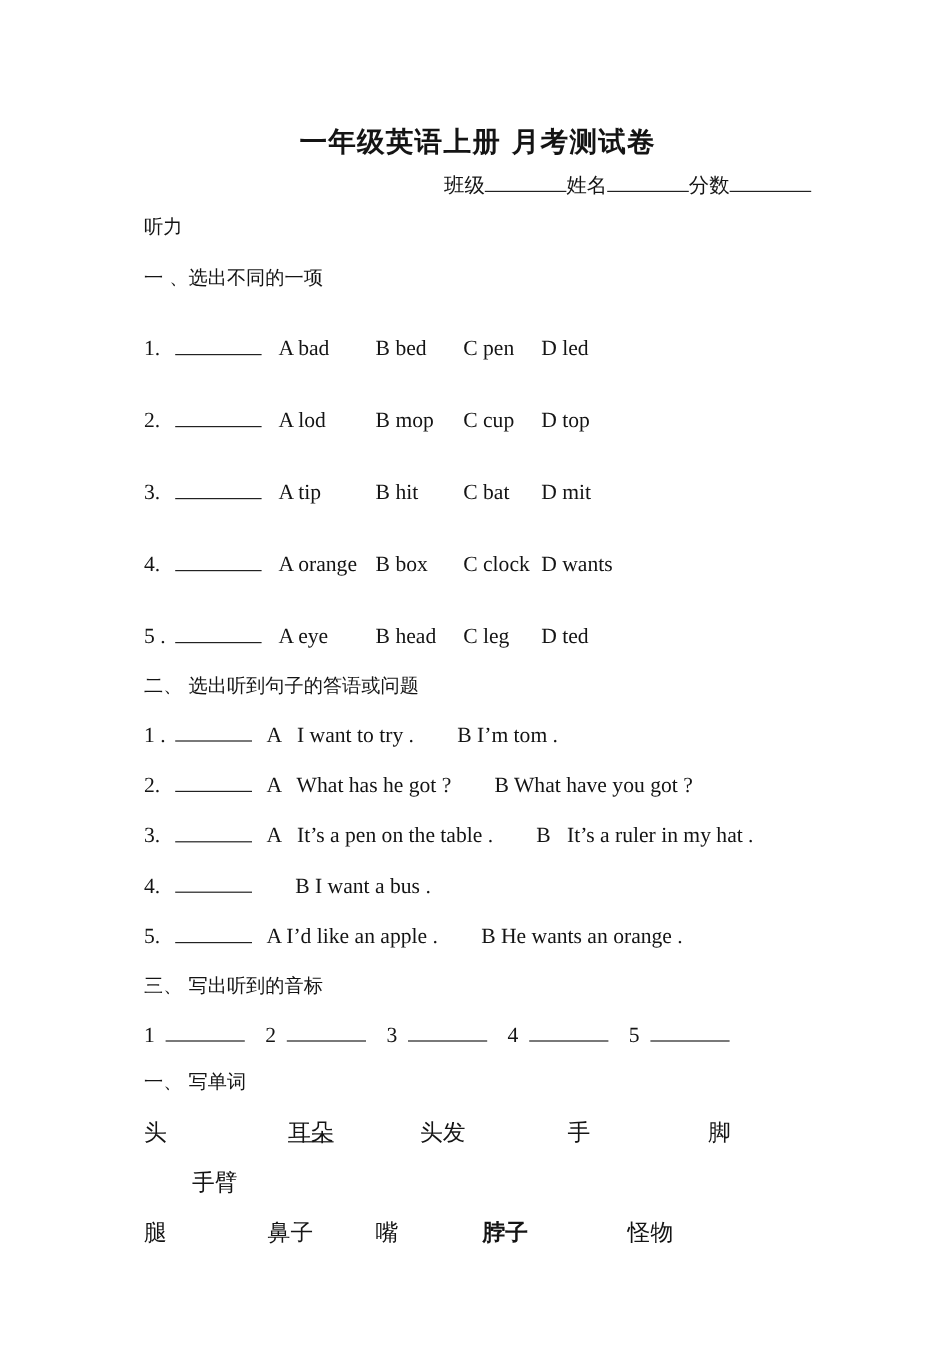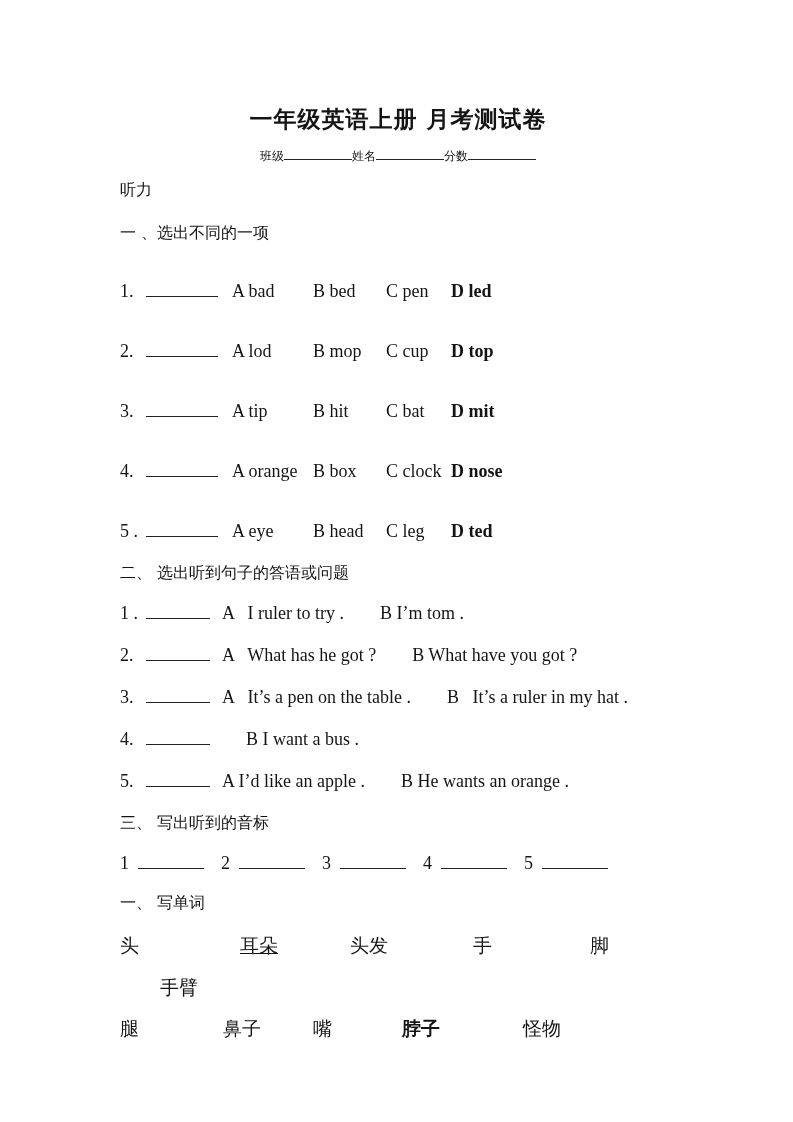--- a/index.html
+++ b/index.html
@@ -23,22 +23,22 @@
   .title {
     text-align: center;
     font-family: "DejaVu Sans", "Liberation Sans", sans-serif;
     font-weight: 700;
     font-size: 23px;
     line-height: 32px;
     margin-bottom: 8px;
     letter-spacing: 1px;
   }
   .meta-line {
-    text-align: center;
-    font-size: 12px;
+    text-align: right;
+    font-size: 17px;
     line-height: 22px;
     margin-bottom: 10px;
     white-space: pre;
   }
   .meta-line .label { font-family: "Liberation Serif", "DejaVu Serif", serif; }
   .blank {
     display: inline-block;
     border-bottom: 1.4px solid #222222;
     height: 16px;
     vertical-align: baseline;
@@ -61,21 +61,21 @@
     align-items: baseline;
     line-height: 26px;
     margin-bottom: 16px;
     white-space: pre;
   }
   .num { display: inline-block; width: 26px; flex: none; }
   
   .s1-a { display: inline-block; margin-left: 14px; width: 81px; flex: none; margin-top: 18px; }
   .s1-b { display: inline-block; width: 73px; flex: none; }
   .s1-c { display: inline-block; width: 65px; flex: none; }
-  .s1-d { display: inline-block; flex: none; font-weight: bold; }
+  .s1-d { display: inline-block; flex: none; }
   
   .s2-a { display: inline-block; margin-left: 12px; flex: none; }
   .s2-b { display: inline-block; margin-left: 36px; flex: none; }
   
   .s3-row {
     display: flex;
     align-items: baseline;
     line-height: 26px;
     margin-bottom: 14px;
   }
@@ -117,30 +117,30 @@
   <div class="row">
     <span class="num">1.</span><span class="blank b72"></span><span class="s1-a">A bad</span><span class="s1-b">B bed</span><span class="s1-c">C pen</span><span class="s1-d">D led</span>
   </div>
   <div class="row">
     <span class="num">2.</span><span class="blank b72"></span><span class="s1-a">A lod</span><span class="s1-b">B mop</span><span class="s1-c">C cup</span><span class="s1-d">D top</span>
   </div>
   <div class="row">
     <span class="num">3.</span><span class="blank b72"></span><span class="s1-a">A tip</span><span class="s1-b">B hit</span><span class="s1-c">C bat</span><span class="s1-d">D mit</span>
   </div>
   <div class="row">
-    <span class="num">4.</span><span class="blank b72"></span><span class="s1-a">A orange</span><span class="s1-b">B box</span><span class="s1-c">C clock</span><span class="s1-d">D nose</span>
+    <span class="num">4.</span><span class="blank b72"></span><span class="s1-a">A orange</span><span class="s1-b">B box</span><span class="s1-c">C clock</span><span class="s1-d">D wants</span>
   </div>
   <div class="row">
     <span class="num">5 .</span><span class="blank b72"></span><span class="s1-a">A eye</span><span class="s1-b">B head</span><span class="s1-c">C leg</span><span class="s1-d">D ted</span>
   </div>
 
   <div class="cn-head mb14">二、 选出听到句子的答语或问题</div>
 
   <div class="row">
-    <span class="num">1 .</span><span class="blank b64"></span><span class="s2-a">A   I ruler to try .</span><span class="s2-b">B I’m tom .</span>
+    <span class="num">1 .</span><span class="blank b64"></span><span class="s2-a">A   I want to try .</span><span class="s2-b">B I’m tom .</span>
   </div>
   <div class="row">
     <span class="num">2.</span><span class="blank b64"></span><span class="s2-a">A   What has he got ?</span><span class="s2-b">B What have you got ?</span>
   </div>
   <div class="row">
     <span class="num">3.</span><span class="blank b64"></span><span class="s2-a">A   It’s a pen on the table .</span><span class="s2-b">B   It’s a ruler in my hat .</span>
   </div>
   <div class="row">
     <span class="num">4.</span><span class="blank b64"></span><span class="s2-b">B I want a bus .</span>
   </div>

